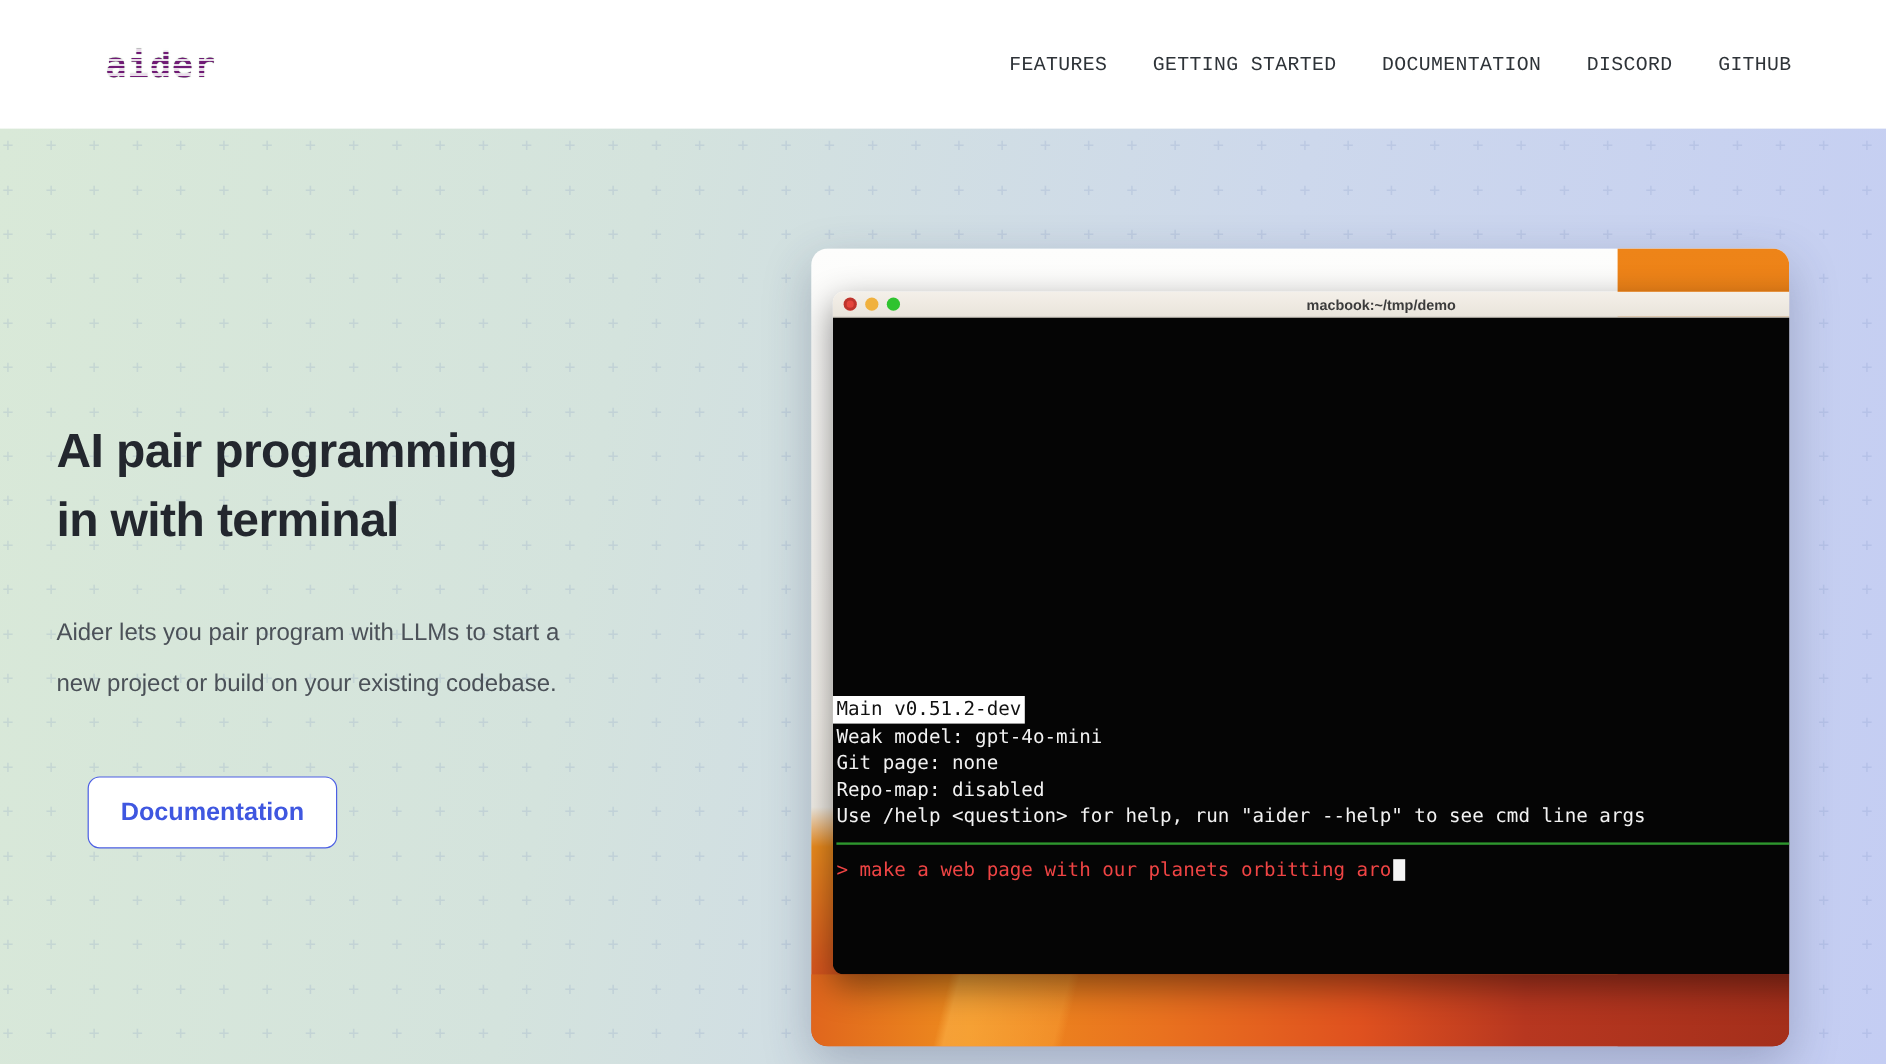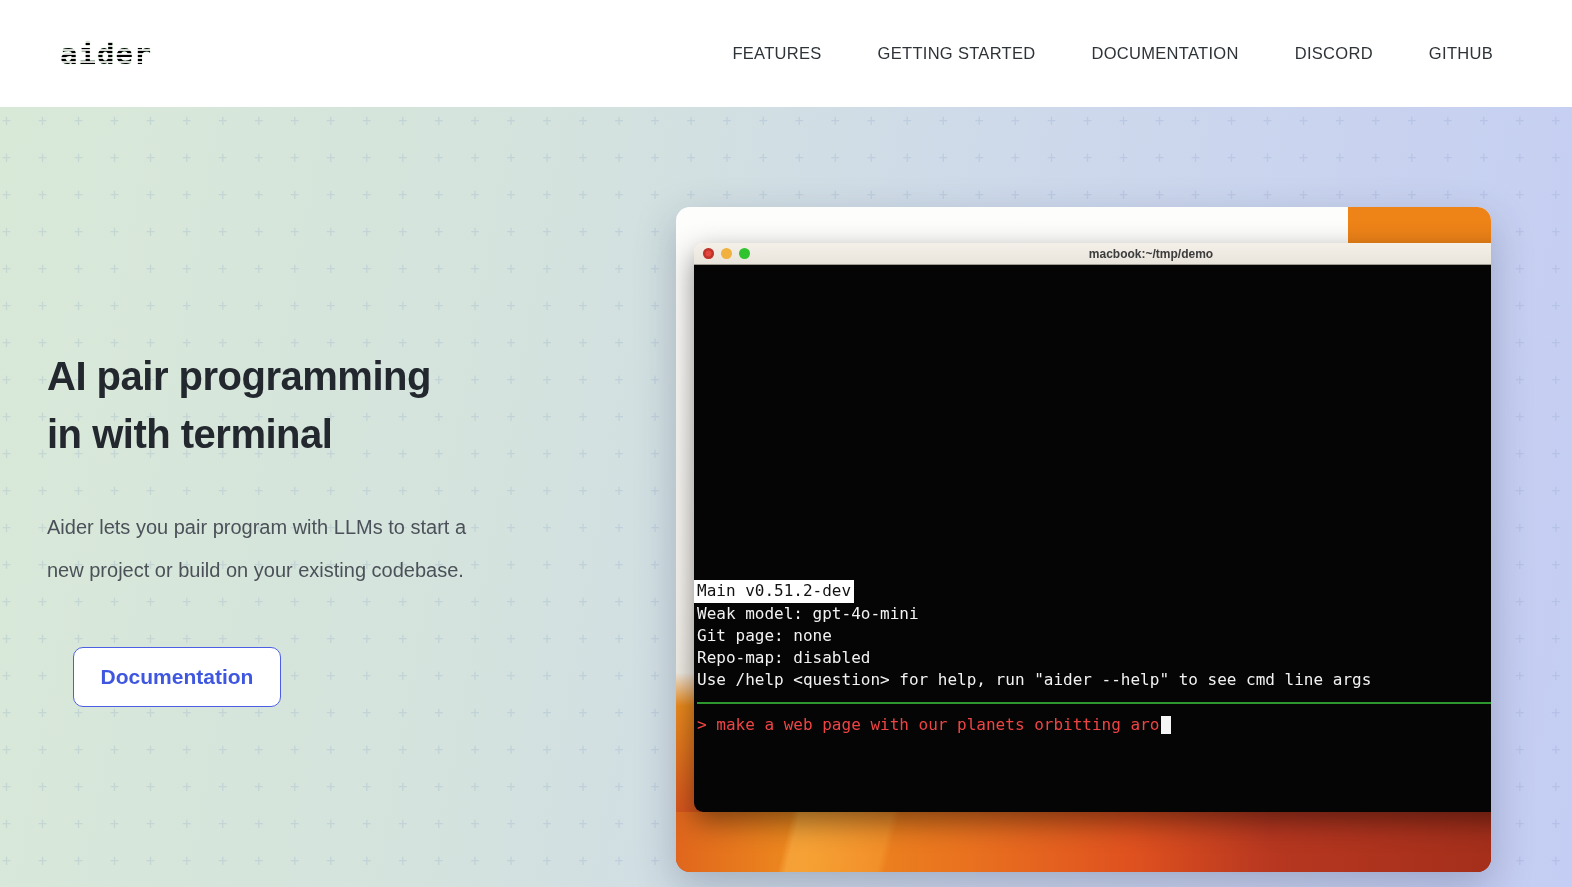--- a/index.html
+++ b/index.html
@@ -18,33 +18,34 @@
     display:flex; align-items:center;
     padding:0 79px 0 60px;
     z-index:30;
   }
   .logo {
     position:relative;
     font-family:"DejaVu Sans Mono", monospace;
     font-weight:bold;
     font-size:29px;
     letter-spacing:1px;
-    color:#000000;
+    color:#701a75;
     cursor:pointer;
     text-shadow:0 0 1px rgba(27,194,27,.5);
+    margin-left:28px;
   }
   .logo::after {
     content:"";
     position:absolute; inset:-2px 0;
     background:repeating-linear-gradient(180deg,
       rgba(255,255,255,0) 0 2px,
       rgba(255,255,255,.85) 2px 4px);
     pointer-events:none;
   }
-  .main-nav { margin-left:auto; display:flex; gap:56px; }
+  .main-nav { margin-left:auto; display:flex; gap:38px;font-family:Liberation Mono, monospace; }
   .main-nav a {
     font-size:16.5px; font-weight:500; letter-spacing:.3px;
     color:#2e3338; text-decoration:none; cursor:pointer;
   }
 
   
   .hero-bg {
     position:absolute; left:0; top:107px; width:1572px; height:780px;
     background:linear-gradient(100deg,
       #d9e9d8 0%, #d4e3dd 32%, #cdd8ec 64%, #c4cdf3 100%);

